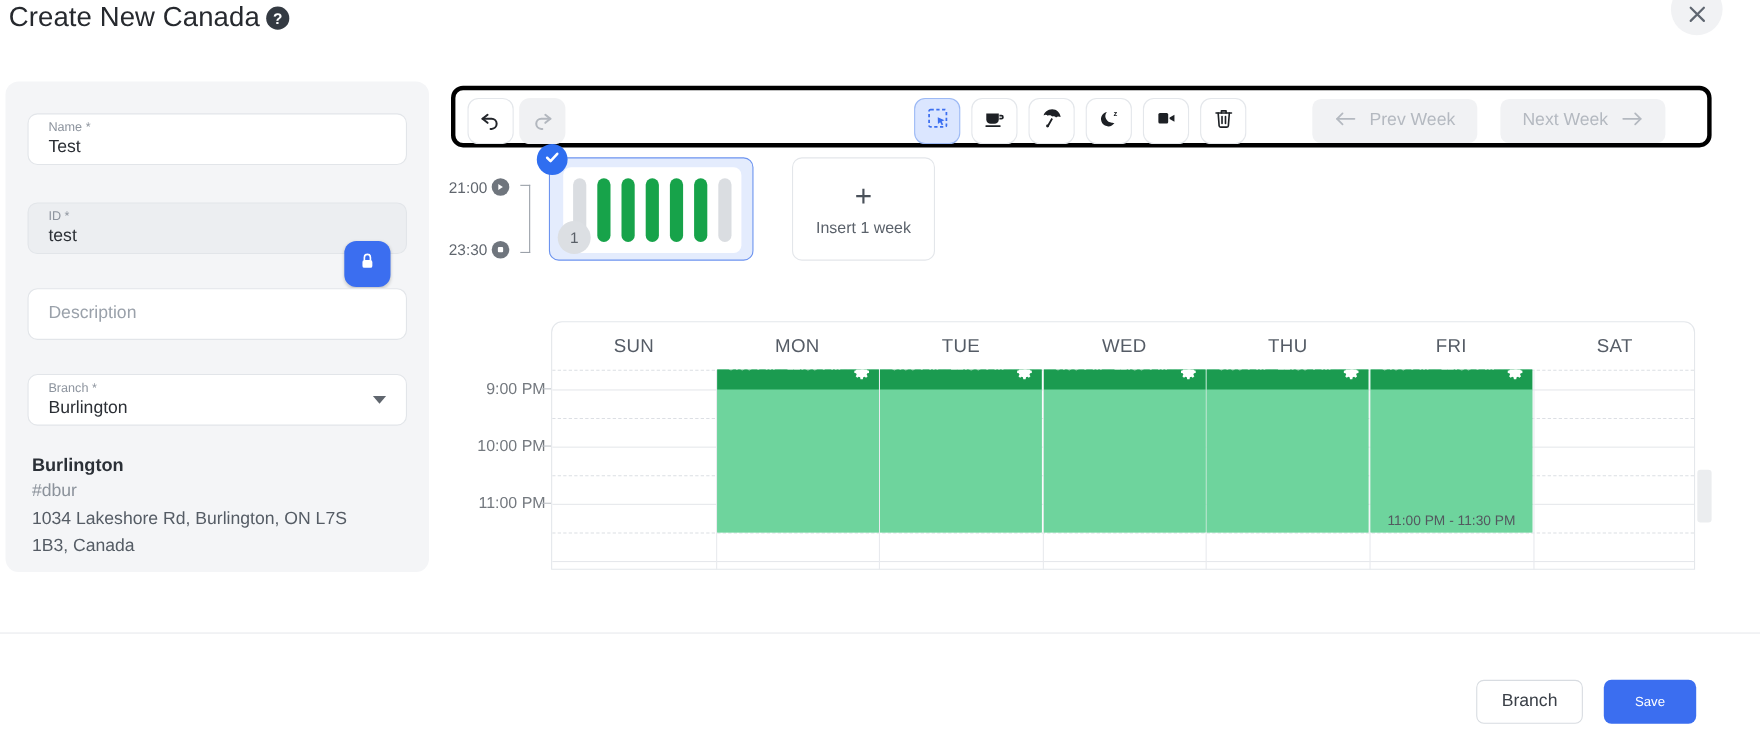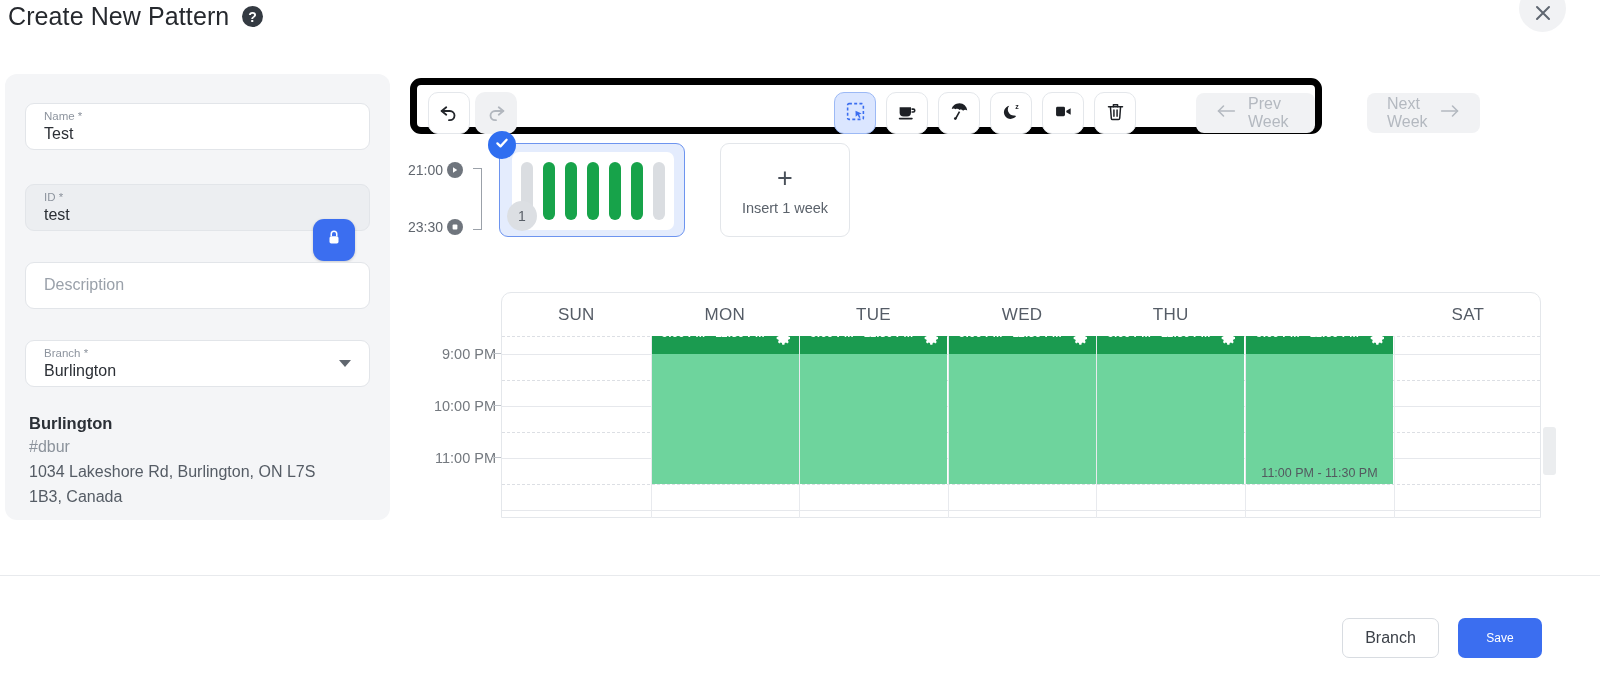--- a/index.html
+++ b/index.html
@@ -74,22 +74,22 @@
     border-top: 7px solid #60666e;
   }
 
   .branch-info { position: absolute; left: 24px; top: 340px; width: 340px; }
   .bi-name { font-size: 16.5px; font-weight: 700; color: #2b3037; margin-bottom: 5px; }
   .bi-code { font-size: 16px; color: #8b929b; margin-bottom: 4px; }
   .bi-addr { font-size: 16px; color: #555c65; line-height: 1.55; }
 
   
   .toolbar {
-    position: absolute; left: 410px; top: 78px; width: 912px; height: 56px;
-    background: #fff; border: 7px solid #000000; border-radius: 11px;
+    position: absolute; left: 410px; top: 78px; width: 1146px; height: 56px;
+    background: #fff; border: 4px solid #000000; border-radius: 11px;
   }
   .tb-btn {
     position: absolute; top: 7px; width: 42px; height: 42px;
     border-radius: 10px; display: flex; align-items: center; justify-content: center;
     cursor: pointer;
   }
   .tb-btn.outlined { background: #fff; border: 1px solid #e4e7eb; }
   .tb-btn.disabled { background: #f0f1f3; cursor: default; }
   .tb-btn.active { background: #dbe6ff; border: 1px solid #9cb9f5; }
   #tb-undo { left: 11px; }
@@ -228,21 +228,21 @@
     font-size: 12px; color: #fff;
     display: flex; align-items: center; justify-content: center; cursor: pointer;
   }
 </style>
 </head>
 <body>
 
 <div class="app">
 
   <div class="titlebar">
-    <div class="title-text">Create New Pattern</div>
+    <div class="title-text">Create New Canada</div>
     <div class="help-badge">?</div>
     <div class="close-btn">
       <span>
         <svg width="20" height="20" viewBox="0 0 20 20">
             <path d="M4 4 L16 16 M16 4 L4 16" stroke="#5f6670" stroke-width="2" stroke-linecap="round" fill="none"></path>
           </svg>
       </span>
     </div>
   </div>
 
@@ -440,20 +440,21 @@
     <div class="tick" style="left:84px; top:113px"></div>
     <div class="tick" style="left:84px; top:165px"></div>
 
     <div class="cal-frame">
 
       <div class="day-head" style="left:0px">SUN</div>
       <div class="day-head" style="left:148.6px">MON</div>
       <div class="day-head" style="left:297.2px">TUE</div>
       <div class="day-head" style="left:445.8px">WED</div>
       <div class="day-head" style="left:594.4px">THU</div>
+      <div class="day-head" style="left:743.0px">FRI</div>
       <div class="day-head" style="left:891.6px">SAT</div>
 
       <div class="grid-area">
 
         <div class="hline dashed" style="top:0px"></div>
         <div class="hline" style="top:18px"></div>
         <div class="hline dashed" style="top:44px"></div>
         <div class="hline" style="top:70px"></div>
         <div class="hline dashed" style="top:96px"></div>
         <div class="hline" style="top:122px"></div>

